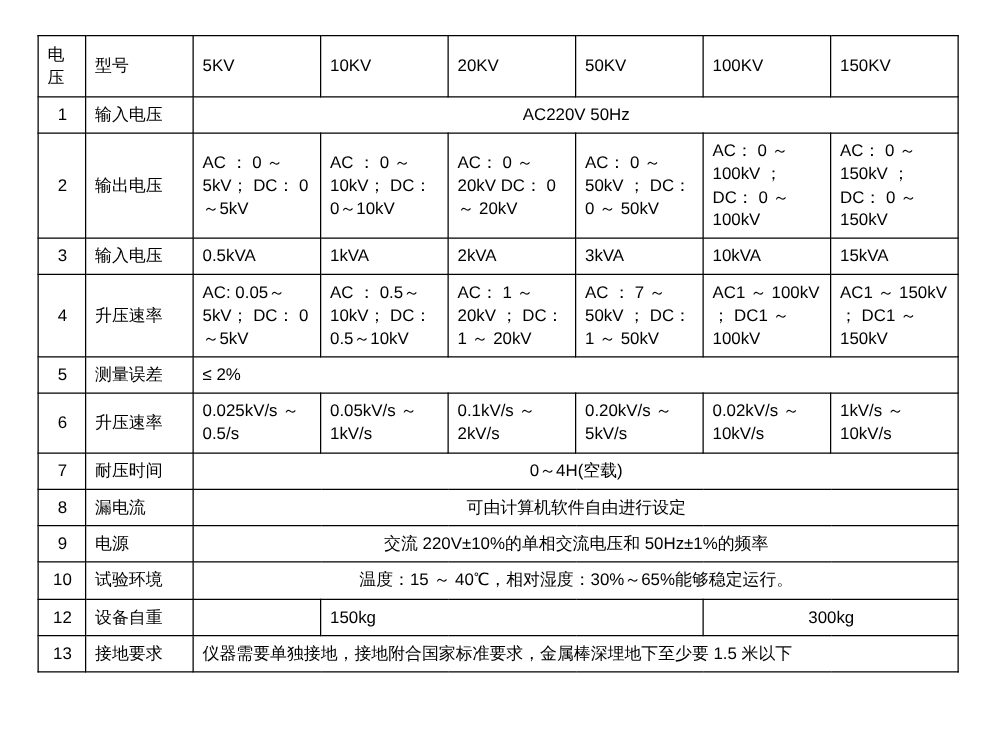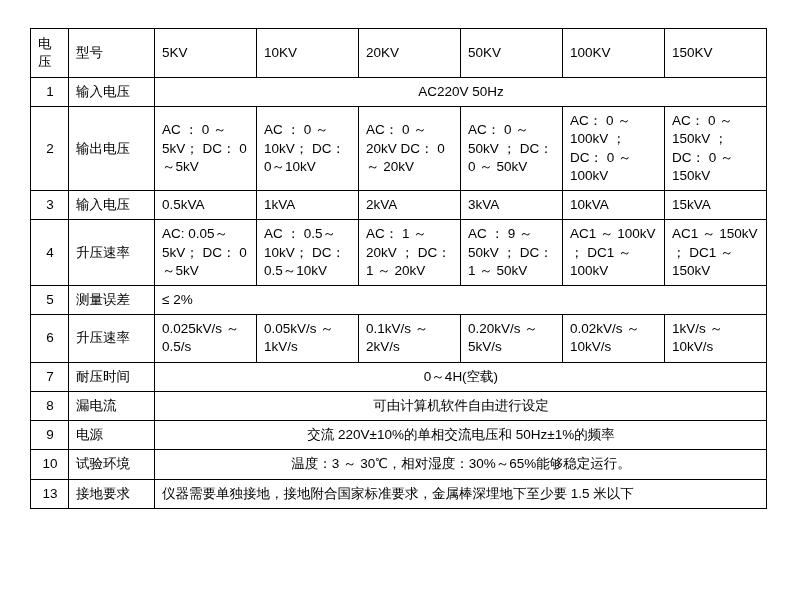--- a/index.html
+++ b/index.html
@@ -95,21 +95,21 @@
         <td>10kVA</td>
         <td>15kVA</td>
       </tr>
 
       <tr class="tall">
         <td class="center">4</td>
         <td>升压速率</td>
         <td>AC: 0.05～5kV； DC： 0～5kV</td>
         <td>AC ： 0.5～ 10kV； DC： 0.5～10kV</td>
         <td>AC： 1 ～ 20kV ； DC： 1 ～ 20kV</td>
-        <td>AC ： 9 ～ 50kV ； DC： 1 ～ 50kV</td>
+        <td>AC ： 7 ～ 50kV ； DC： 1 ～ 50kV</td>
         <td>AC1 ～ 100kV ； DC1 ～ 100kV</td>
         <td>AC1 ～ 150kV ； DC1 ～ 150kV</td>
       </tr>
 
       <tr>
         <td class="center">5</td>
         <td>测量误差</td>
         <td colspan="6">≤ 2%</td>
       </tr>
 
@@ -138,24 +138,31 @@
 
       <tr>
         <td class="center">9</td>
         <td>电源</td>
         <td class="pad-left" colspan="6">交流 220V±10%的单相交流电压和 50Hz±1%的频率</td>
       </tr>
 
       <tr>
         <td class="center">10</td>
         <td>试验环境</td>
-        <td class="pad-left" colspan="6">温度：3 ～ 30℃，相对湿度：30%～65%能够稳定运行。</td>
+        <td class="pad-left" colspan="6">温度：15 ～ 40℃，相对湿度：30%～65%能够稳定运行。</td>
       </tr>
 
 
+      <tr>
+        <td class="center">12</td>
+        <td>设备自重</td>
+        <td></td>
+        <td colspan="3">150kg</td>
+        <td colspan="2" class="center">300kg</td>
+      </tr>
 
       <tr>
         <td class="center">13</td>
         <td>接地要求</td>
         <td colspan="6">仪器需要单独接地，接地附合国家标准要求，金属棒深埋地下至少要 1.5 米以下</td>
       </tr>
     </tbody>
   </table>
 </div>
 

